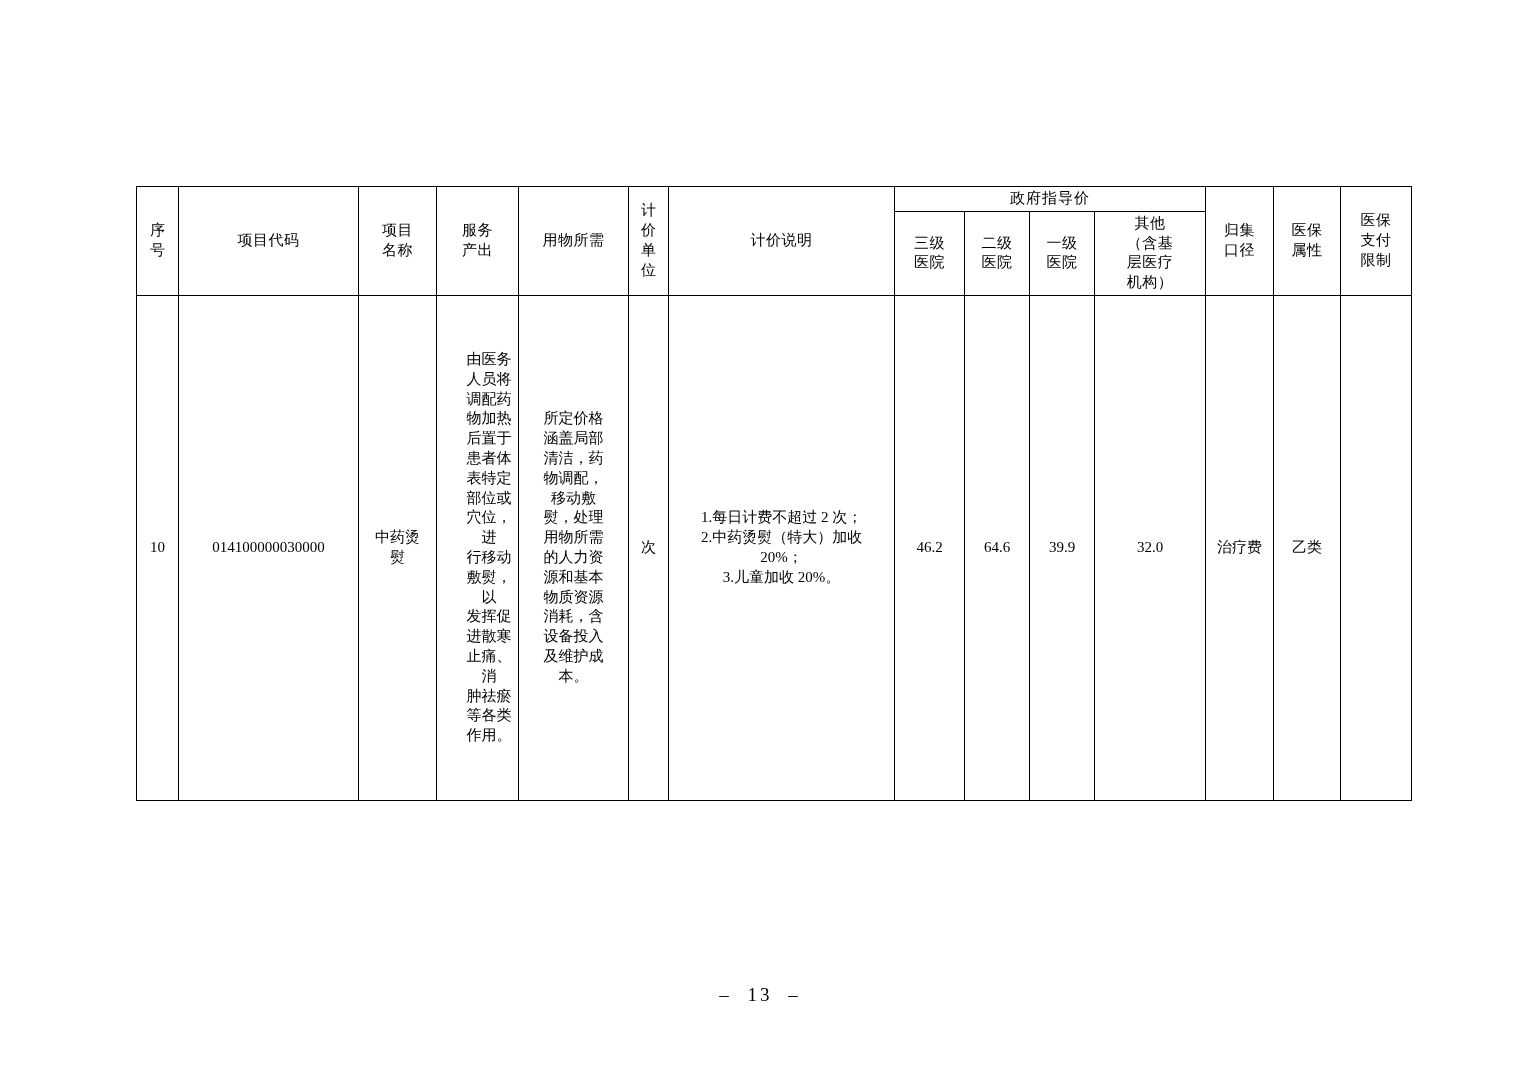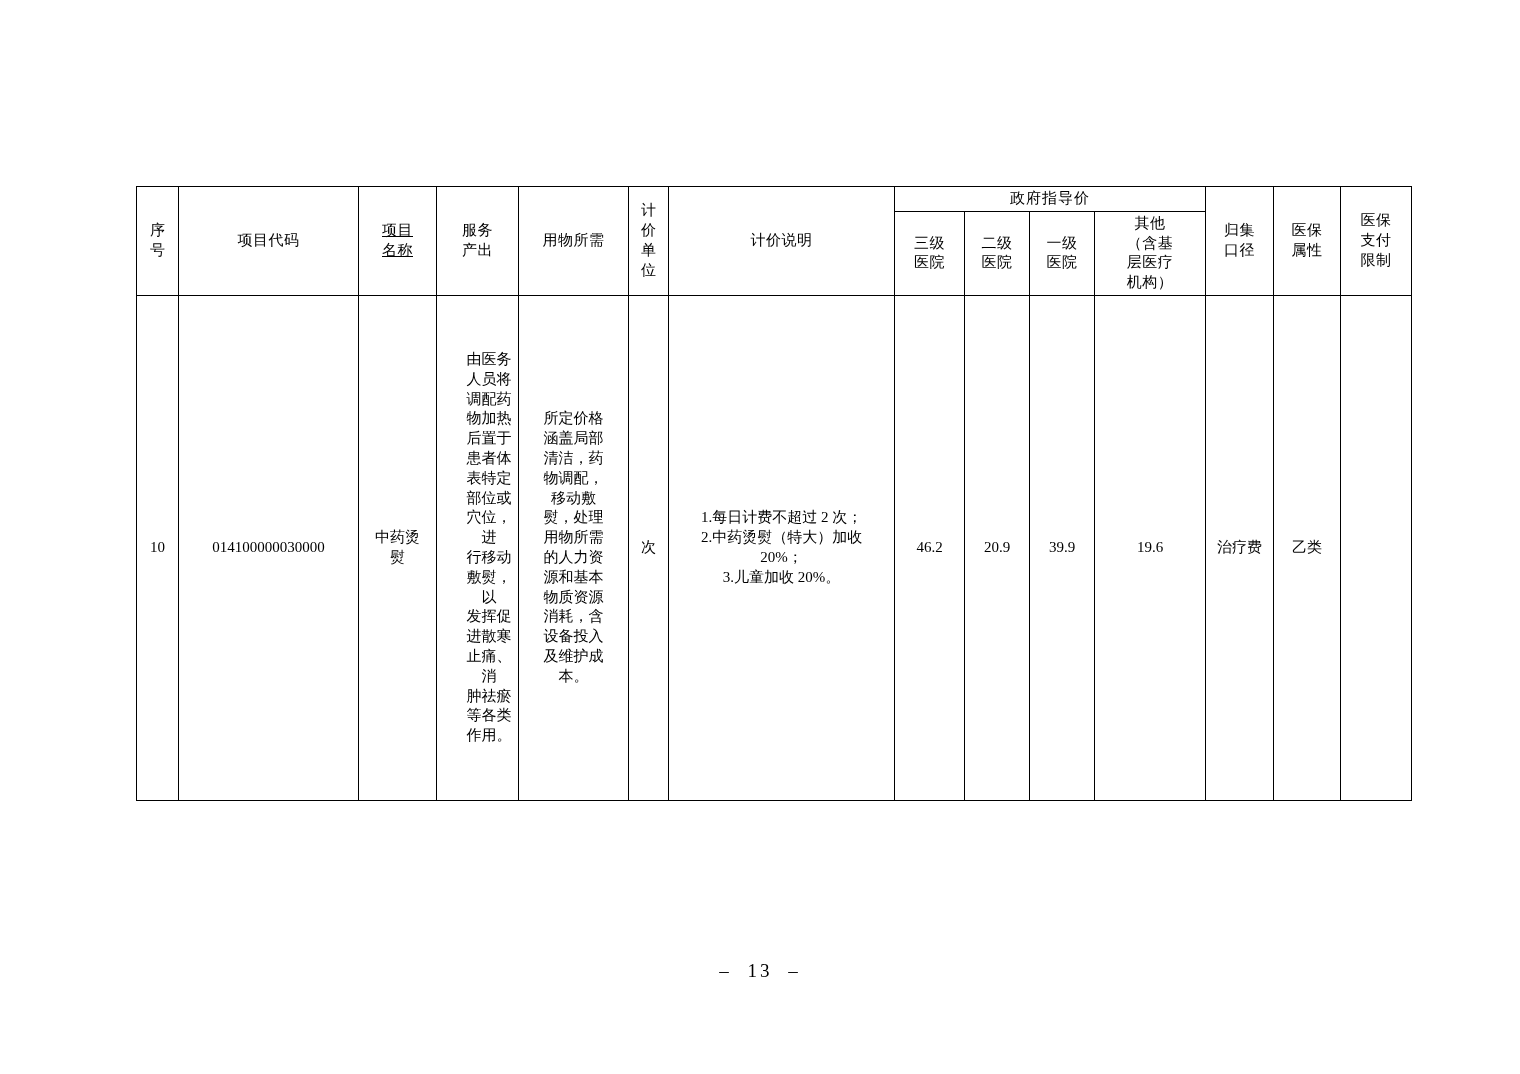--- a/index.html
+++ b/index.html
@@ -100,21 +100,21 @@
     line-height: 1.55;
     padding: 0 10px;
     text-align: center;
   }
   .num {
     font-size: 16px;
   }
   .footer {
     position: absolute;
     left: 0;
-    top: 960px;
+    top: 984px;
     width: 1520px;
     text-align: center;
     font-size: 19px;
     letter-spacing: 3px;
     color: #000000;
   }
   .footer .pg {
     display: inline-block;
     padding: 0 4px;
   }
@@ -139,21 +139,21 @@
         <col class="c-other">
       <col class="c-gather">
         <col class="c-attr">
         <col class="c-limit">
     </colgroup>
     <thead>
       <tr>
         <th rowspan="2" class="hdr-narrow vert-narrow" style="white-space:pre-line;">序
 号</th>
         <th rowspan="2" class="hdr">项目代码</th>
-        <th rowspan="2" class="hdr-narrow" style="white-space:pre-line;text-decoration:underline;">项目
+        <th rowspan="2" class="hdr-narrow" style="white-space:pre-line;">项目
 名称</th>
         <th rowspan="2" class="hdr-narrow" style="white-space:pre-line;">服务
 产出</th>
         <th rowspan="2" class="hdr">用物所需</th>
         <th rowspan="2" class="hdr-narrow vert-narrow" style="white-space:pre-line;">计
 价
 单
 位</th>
         <th rowspan="2" class="hdr">计价说明</th>
         <th colspan="4" class="hdr-group">政府指导价</th>
@@ -214,23 +214,23 @@
 消耗，含
 设备投入
 及维护成
 本。</td>
         <td class="body-row vert-narrow">次</td>
         <td class="body-row cell-desc" style="white-space:pre-line;">1.每日计费不超过 2 次；
 2.中药烫熨（特大）加收
 20%；
 3.儿童加收 20%。</td>
         <td class="body-row num">46.2</td>
-        <td class="body-row num">20.9</td>
+        <td class="body-row num">64.6</td>
         <td class="body-row num">39.9</td>
-        <td class="body-row num">19.6</td>
+        <td class="body-row num">32.0</td>
         <td class="body-row">治疗费</td>
         <td class="body-row">乙类</td>
         <td class="body-row"></td>
       </tr>
     </tbody>
   </table>
 
   <div class="footer">
     <span class="pg">–</span>
     <span class="pg">13</span>

